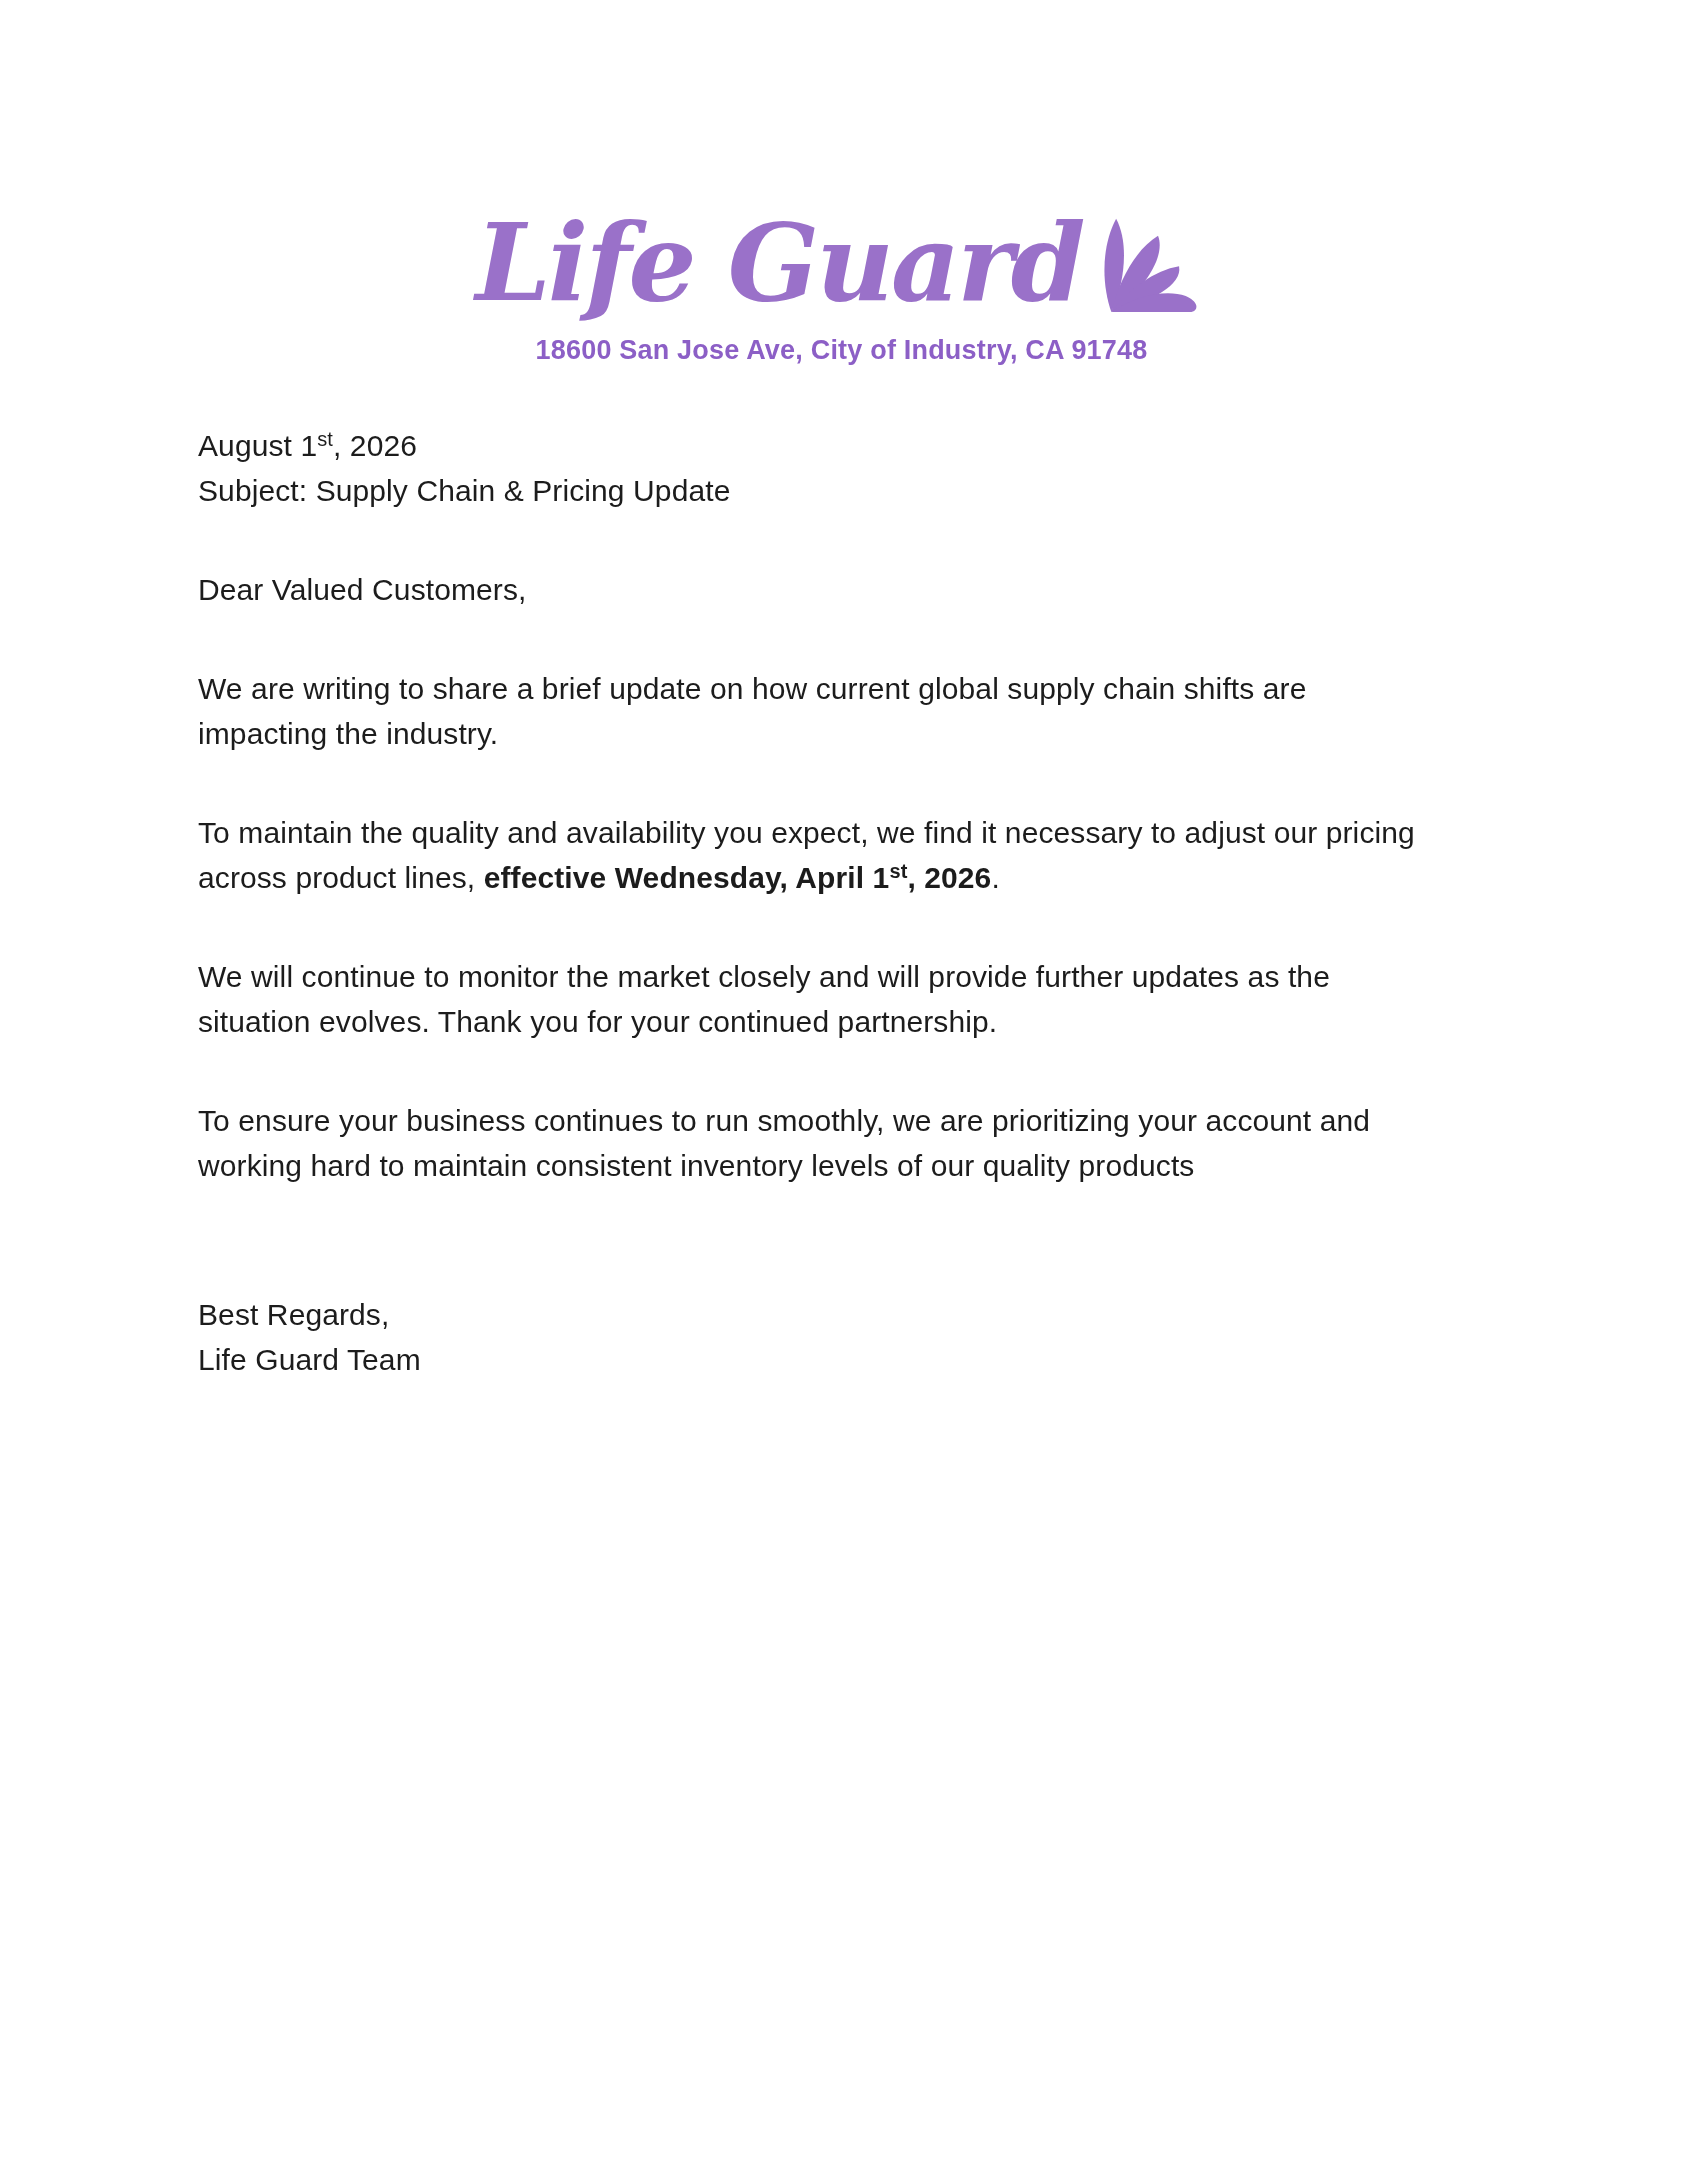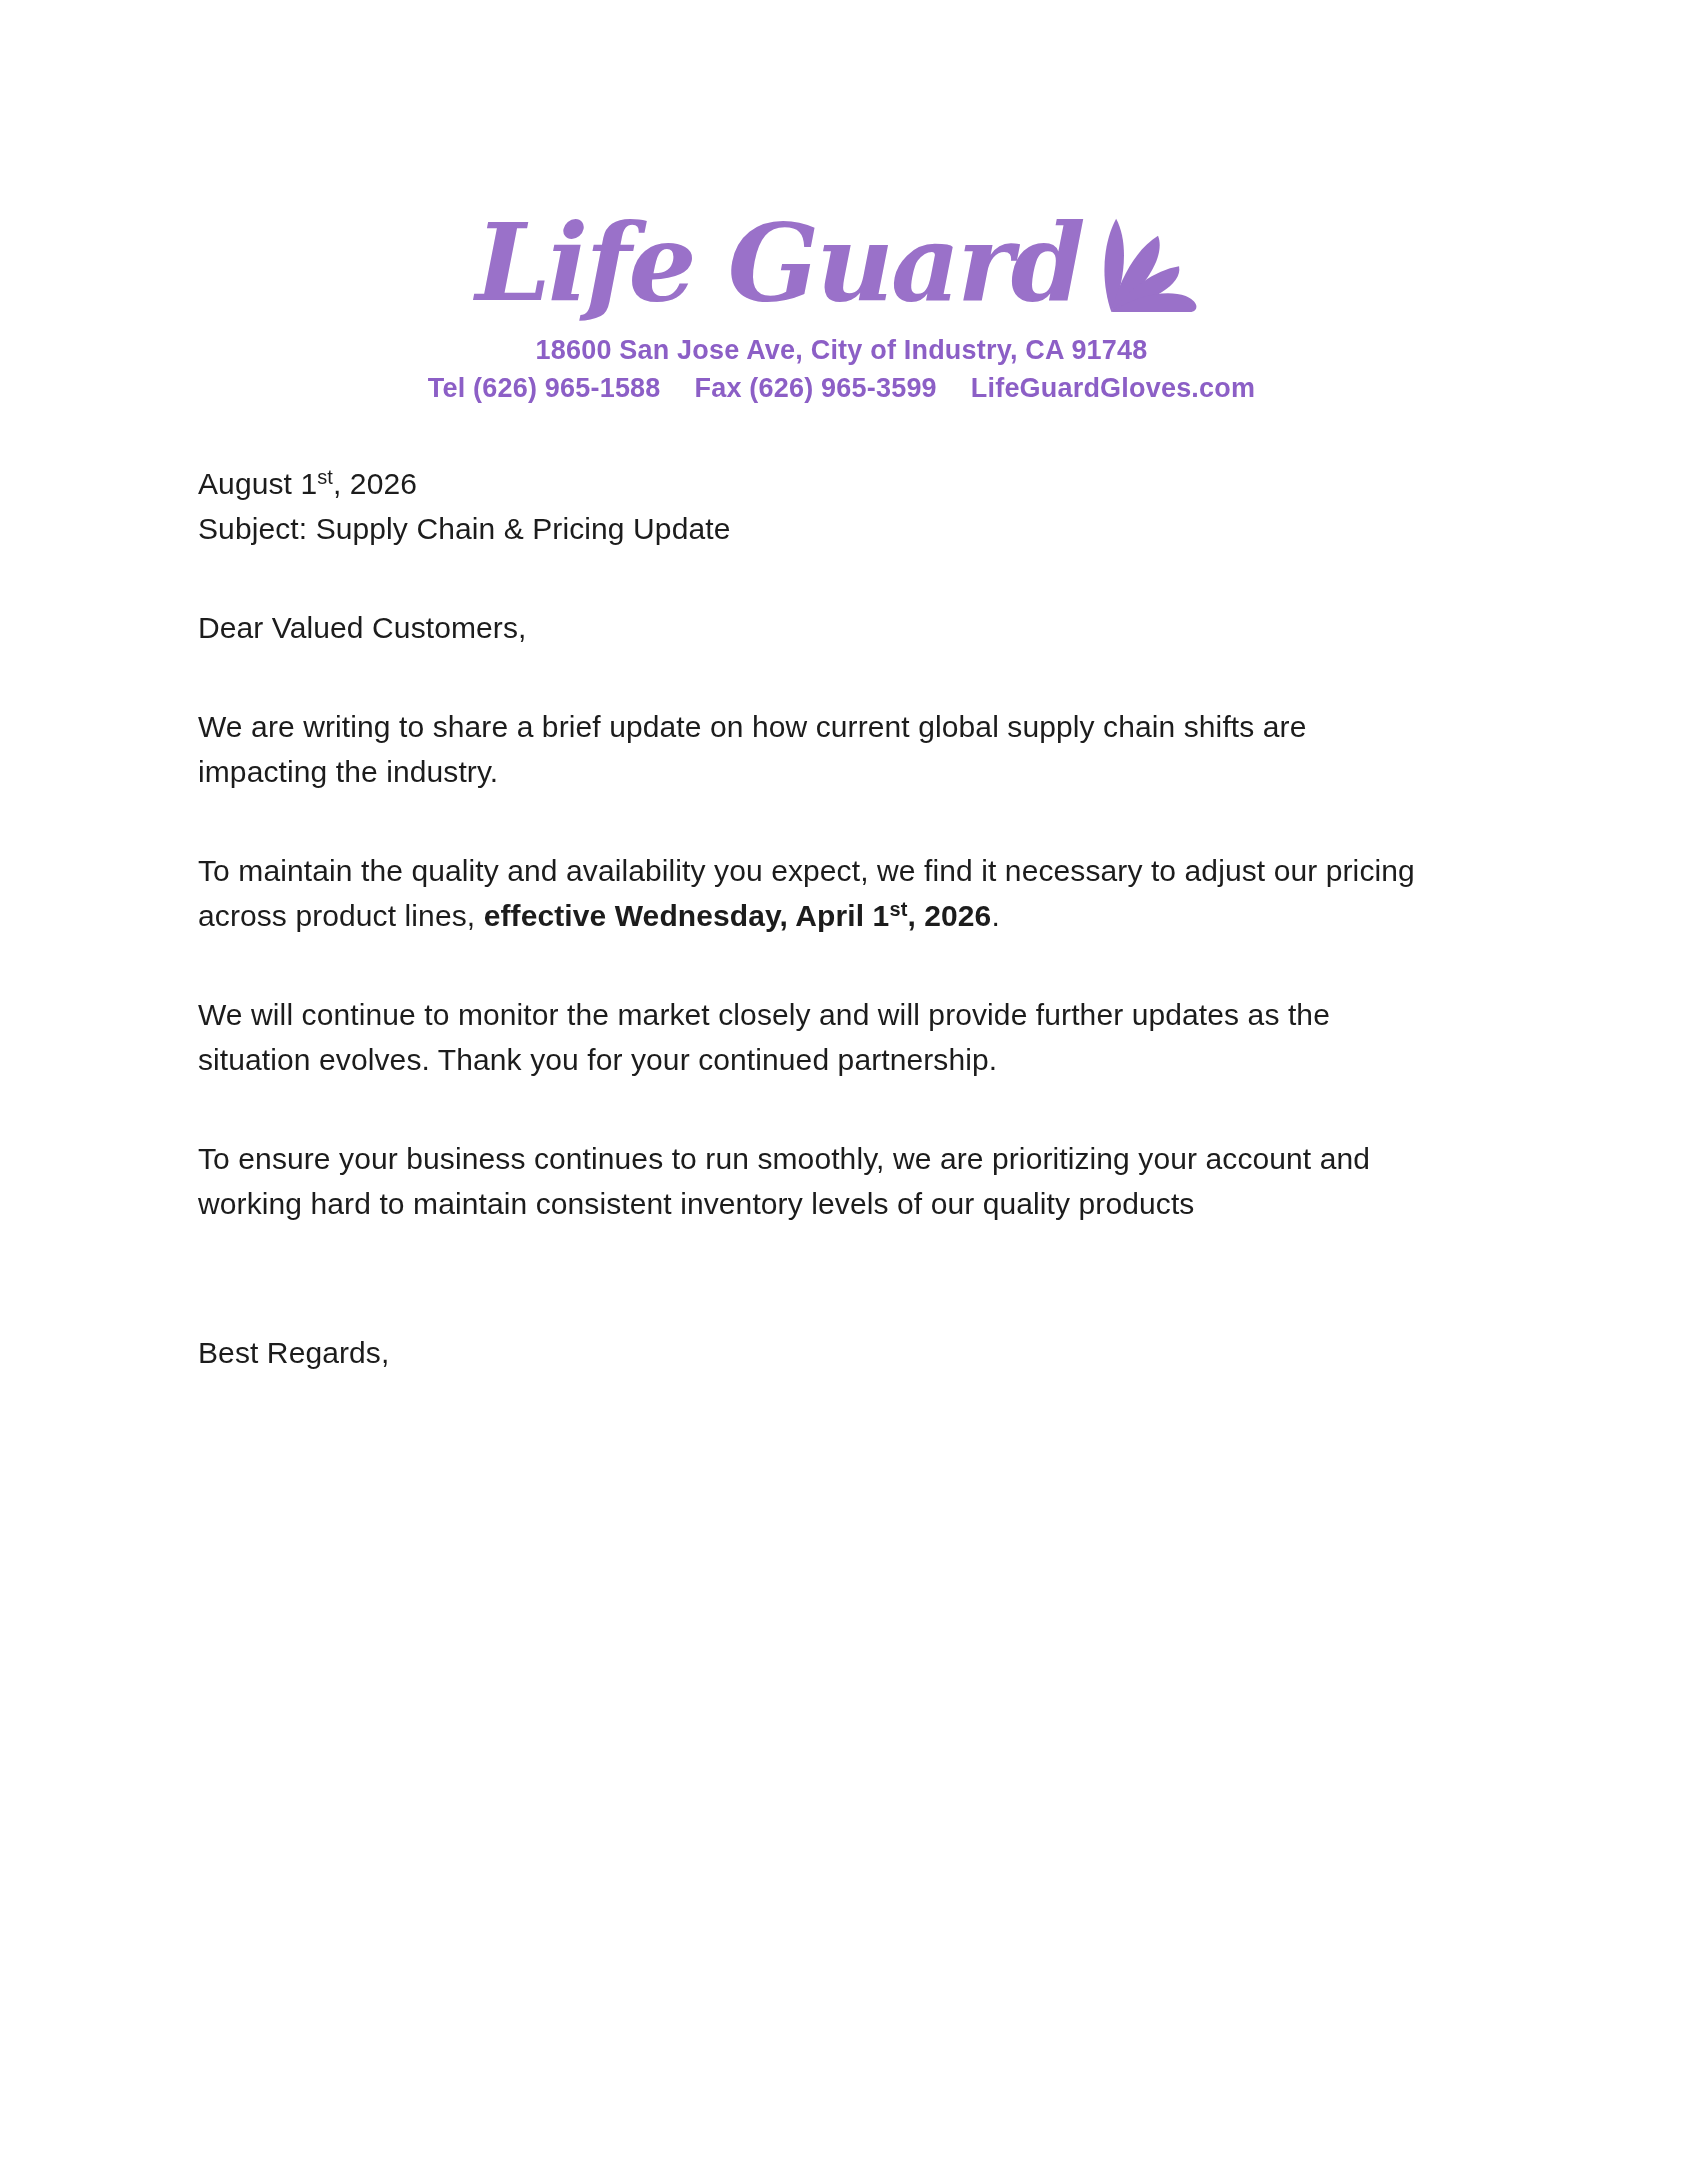--- a/index.html
+++ b/index.html
@@ -79,21 +79,20 @@
       <span class="leaf">
         <svg viewBox="0 0 112 106" xmlns="http://www.w3.org/2000/svg" aria-hidden="true">
           <path d="M16 104 C 6 76, 5 36, 21 6 C 34 30, 31 72, 16 104 Z"></path>
           <path d="M16 104 C 24 70, 42 38, 65 24 C 73 45, 52 80, 16 104 Z"></path>
           <path d="M16 104 C 34 80, 62 60, 87 56 C 91 75, 58 94, 16 104 Z"></path>
           <path d="M16 104 C 42 86, 74 80, 94 87 C 106 92, 109 101, 100 104 Z"></path>
         </svg>
       </span>
     </div>
     <div class="addr-line">18600 San Jose Ave, City of Industry, CA 91748</div>
-    <div class="contact-line"><span class="seg">Tel (626) 965-1588</span><span class="seg">Fax (626) 965-3599</span><span class="seg">LifeGuardGloves.com</span></div>
   </header>
 
   <main class="letter">
 
     <div class="para" style="margin-top:0">
       <div class="line"><span>August 1</span><sup class="ord">st</sup><span>, 2026</span></div>
       <div class="line">Subject: Supply Chain &amp; Pricing Update</div>
     </div>
 
     <div class="para">
@@ -115,17 +114,18 @@
       <div class="line">situation evolves. Thank you for your continued partnership.</div>
     </div>
 
     <div class="para">
       <div class="line">To ensure your business continues to run smoothly, we are prioritizing your account and</div>
       <div class="line">working hard to maintain consistent inventory levels of our quality products</div>
     </div>
 
     <div class="para closing">
       <div class="line">Best Regards,</div>
+      <div class="line">Life Guard Team</div>
     </div>
 
   </main>
 </div>
 
 
 </body></html>

